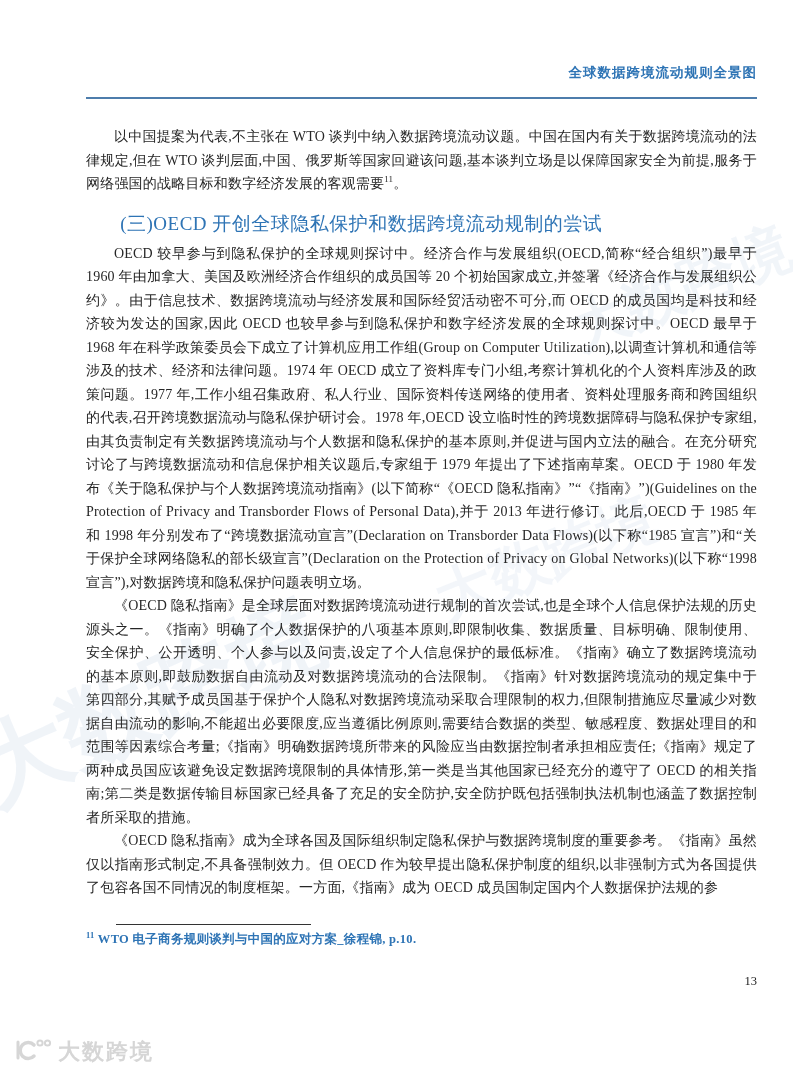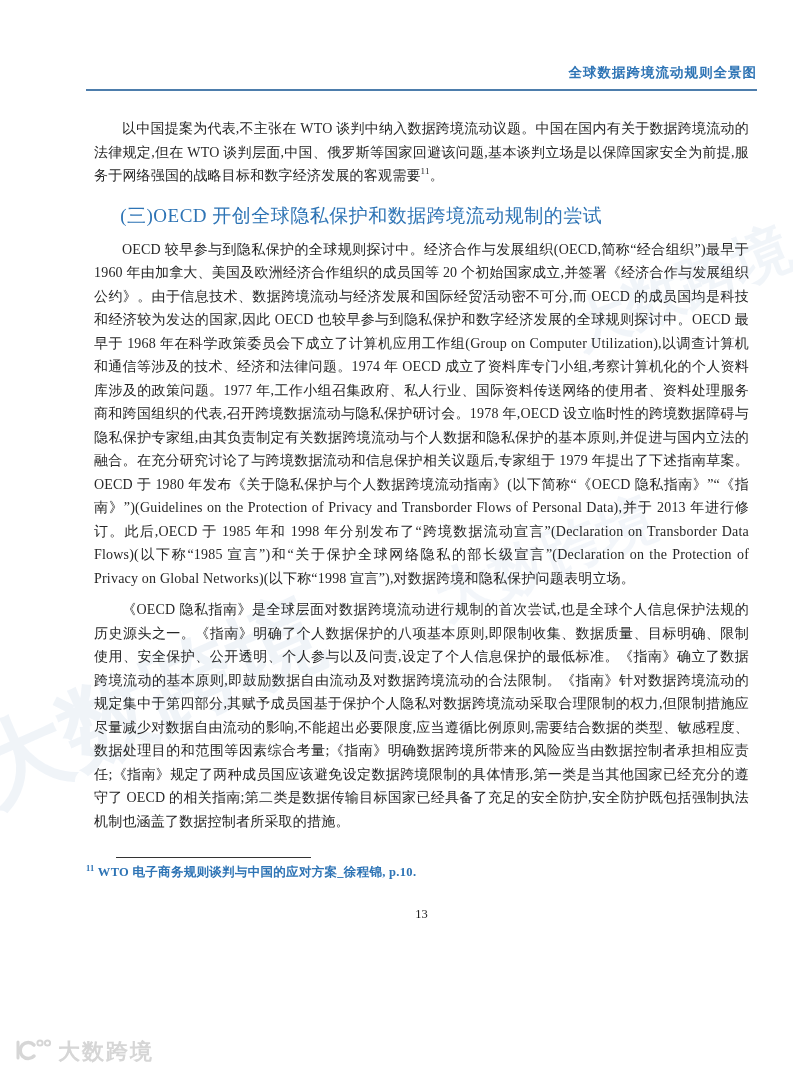--- a/index.html
+++ b/index.html
@@ -11,32 +11,32 @@
     font-family:"Liberation Serif","DejaVu Serif",serif;
     color:#262626;
   }
   .page{
     position:relative;
     padding:64px 36px 0 86px;
     box-sizing:border-box;
     width:793px;
   }
   
-  .hdr{ text-align:right; border-bottom:2px solid var(--rule,#4d7dac); padding-bottom:8px; }
+  .hdr{ text-align:right; border-bottom:2px solid var(--rule,#4d7dac); padding-bottom:16px; }
   .hdr-zh{
     font-size:13.5px; font-weight:bold; color:var(--accent,#2E74B5);
     letter-spacing:1px; line-height:17px;
   }
   .hdr-en{
     font-size:14.5px; font-weight:600; color:var(--accent2,#365F91);
     line-height:20px; margin-top:4px;
   }
   
   .para{
-    margin:8px; text-align:justify; text-justify:inter-ideograph;
+    margin:0; text-align:justify; text-justify:inter-ideograph;
     font-size:14px; line-height:23.5px; text-indent:2em;
     letter-spacing:0.2px;
   }
   .para-first{ margin-top:26px; }
   sup.fn-ref{ font-size:9px; line-height:0; vertical-align:super; }
   .sec-heading{
     margin:14px 0 4px 0; text-indent:1.8em;
     font-size:19px; font-weight:normal; color:var(--accent,#2E74B5);
     letter-spacing:0.5px; line-height:28px;
   }
@@ -44,21 +44,21 @@
   .footnote-sep{
     margin:24px 0 0 30px; width:195px; height:0;
     border-top:1.5px solid #333333;
   }
   .footnote{
     margin-top:1px; font-size:12.5px; font-weight:600;
     color:var(--accent,#2E74B5); line-height:18px; letter-spacing:0.3px;
   }
   .footnote sup{ font-size:8.5px; }
   .page-num{
-    margin-top:26px; text-align:center; font-size:12.5px; color:#1a1a1a;
+    margin-top:26px; text-align:right; font-size:12.5px; color:#1a1a1a;
   }
   
   .wm{
     position:absolute; pointer-events:none; color:var(--wm,#4a7ab5);
     font-weight:bold; white-space:nowrap; z-index:0;
   }
   .wm-tr{ top:250px; left:565px; font-size:58px; opacity:0.07; transform:rotate(-22deg); }
   .wm-mid{ top:520px; left:430px; font-size:58px; opacity:0.06; transform:rotate(-22deg); }
   .wm-left{ top:640px; left:-35px; font-size:92px; opacity:0.08; transform:rotate(-24deg); }
   .content{ position:relative; z-index:1; }
@@ -88,20 +88,21 @@
     </div>
 
     <p class="para para-first"><span>以中国提案为代表,不主张在 WTO 谈判中纳入数据跨境流动议题。中国在国内有关于数据跨境流动的法律规定,但在 WTO 谈判层面,中国、俄罗斯等国家回避该问题,基本谈判立场是以保障国家安全为前提,服务于网络强国的战略目标和数字经济发展的客观需要</span><sup class="fn-ref">11</sup><span>。</span></p>
 
     <h2 class="sec-heading">(三)OECD 开创全球隐私保护和数据跨境流动规制的尝试</h2>
 
     <p class="para">OECD 较早参与到隐私保护的全球规则探讨中。经济合作与发展组织(OECD,简称“经合组织”)最早于 1960 年由加拿大、美国及欧洲经济合作组织的成员国等 20 个初始国家成立,并签署《经济合作与发展组织公约》。由于信息技术、数据跨境流动与经济发展和国际经贸活动密不可分,而 OECD 的成员国均是科技和经济较为发达的国家,因此 OECD 也较早参与到隐私保护和数字经济发展的全球规则探讨中。OECD 最早于 1968 年在科学政策委员会下成立了计算机应用工作组(Group on Computer Utilization),以调查计算机和通信等涉及的技术、经济和法律问题。1974 年 OECD 成立了资料库专门小组,考察计算机化的个人资料库涉及的政策问题。1977 年,工作小组召集政府、私人行业、国际资料传送网络的使用者、资料处理服务商和跨国组织的代表,召开跨境数据流动与隐私保护研讨会。1978 年,OECD 设立临时性的跨境数据障碍与隐私保护专家组,由其负责制定有关数据跨境流动与个人数据和隐私保护的基本原则,并促进与国内立法的融合。在充分研究讨论了与跨境数据流动和信息保护相关议题后,专家组于 1979 年提出了下述指南草案。OECD 于 1980 年发布《关于隐私保护与个人数据跨境流动指南》(以下简称“《OECD 隐私指南》”“《指南》”)(Guidelines on the Protection of Privacy and Transborder Flows of Personal Data),并于 2013 年进行修订。此后,OECD 于 1985 年和 1998 年分别发布了“跨境数据流动宣言”(Declaration on Transborder Data Flows)(以下称“1985 宣言”)和“关于保护全球网络隐私的部长级宣言”(Declaration on the Protection of Privacy on Global Networks)(以下称“1998 宣言”),对数据跨境和隐私保护问题表明立场。</p>
 
     <p class="para">《OECD 隐私指南》是全球层面对数据跨境流动进行规制的首次尝试,也是全球个人信息保护法规的历史源头之一。《指南》明确了个人数据保护的八项基本原则,即限制收集、数据质量、目标明确、限制使用、安全保护、公开透明、个人参与以及问责,设定了个人信息保护的最低标准。《指南》确立了数据跨境流动的基本原则,即鼓励数据自由流动及对数据跨境流动的合法限制。《指南》针对数据跨境流动的规定集中于第四部分,其赋予成员国基于保护个人隐私对数据跨境流动采取合理限制的权力,但限制措施应尽量减少对数据自由流动的影响,不能超出必要限度,应当遵循比例原则,需要结合数据的类型、敏感程度、数据处理目的和范围等因素综合考量;《指南》明确数据跨境所带来的风险应当由数据控制者承担相应责任;《指南》规定了两种成员国应该避免设定数据跨境限制的具体情形,第一类是当其他国家已经充分的遵守了 OECD 的相关指南;第二类是数据传输目标国家已经具备了充足的安全防护,安全防护既包括强制执法机制也涵盖了数据控制者所采取的措施。</p>
 
+    <p class="para">《OECD 隐私指南》成为全球各国及国际组织制定隐私保护与数据跨境制度的重要参考。《指南》虽然仅以指南形式制定,不具备强制效力。但 OECD 作为较早提出隐私保护制度的组织,以非强制方式为各国提供了包容各国不同情况的制度框架。一方面,《指南》成为 OECD  成员国制定国内个人数据保护法规的参</p>
 
     <div class="footnote-sep"></div>
     <div class="footnote"><sup>11</sup> <span>WTO 电子商务规则谈判与中国的应对方案_徐程锦, p.10.</span></div>
 
     <div class="page-num">13</div>
 
   </div>
 </div>
 
 <div class="brand">

